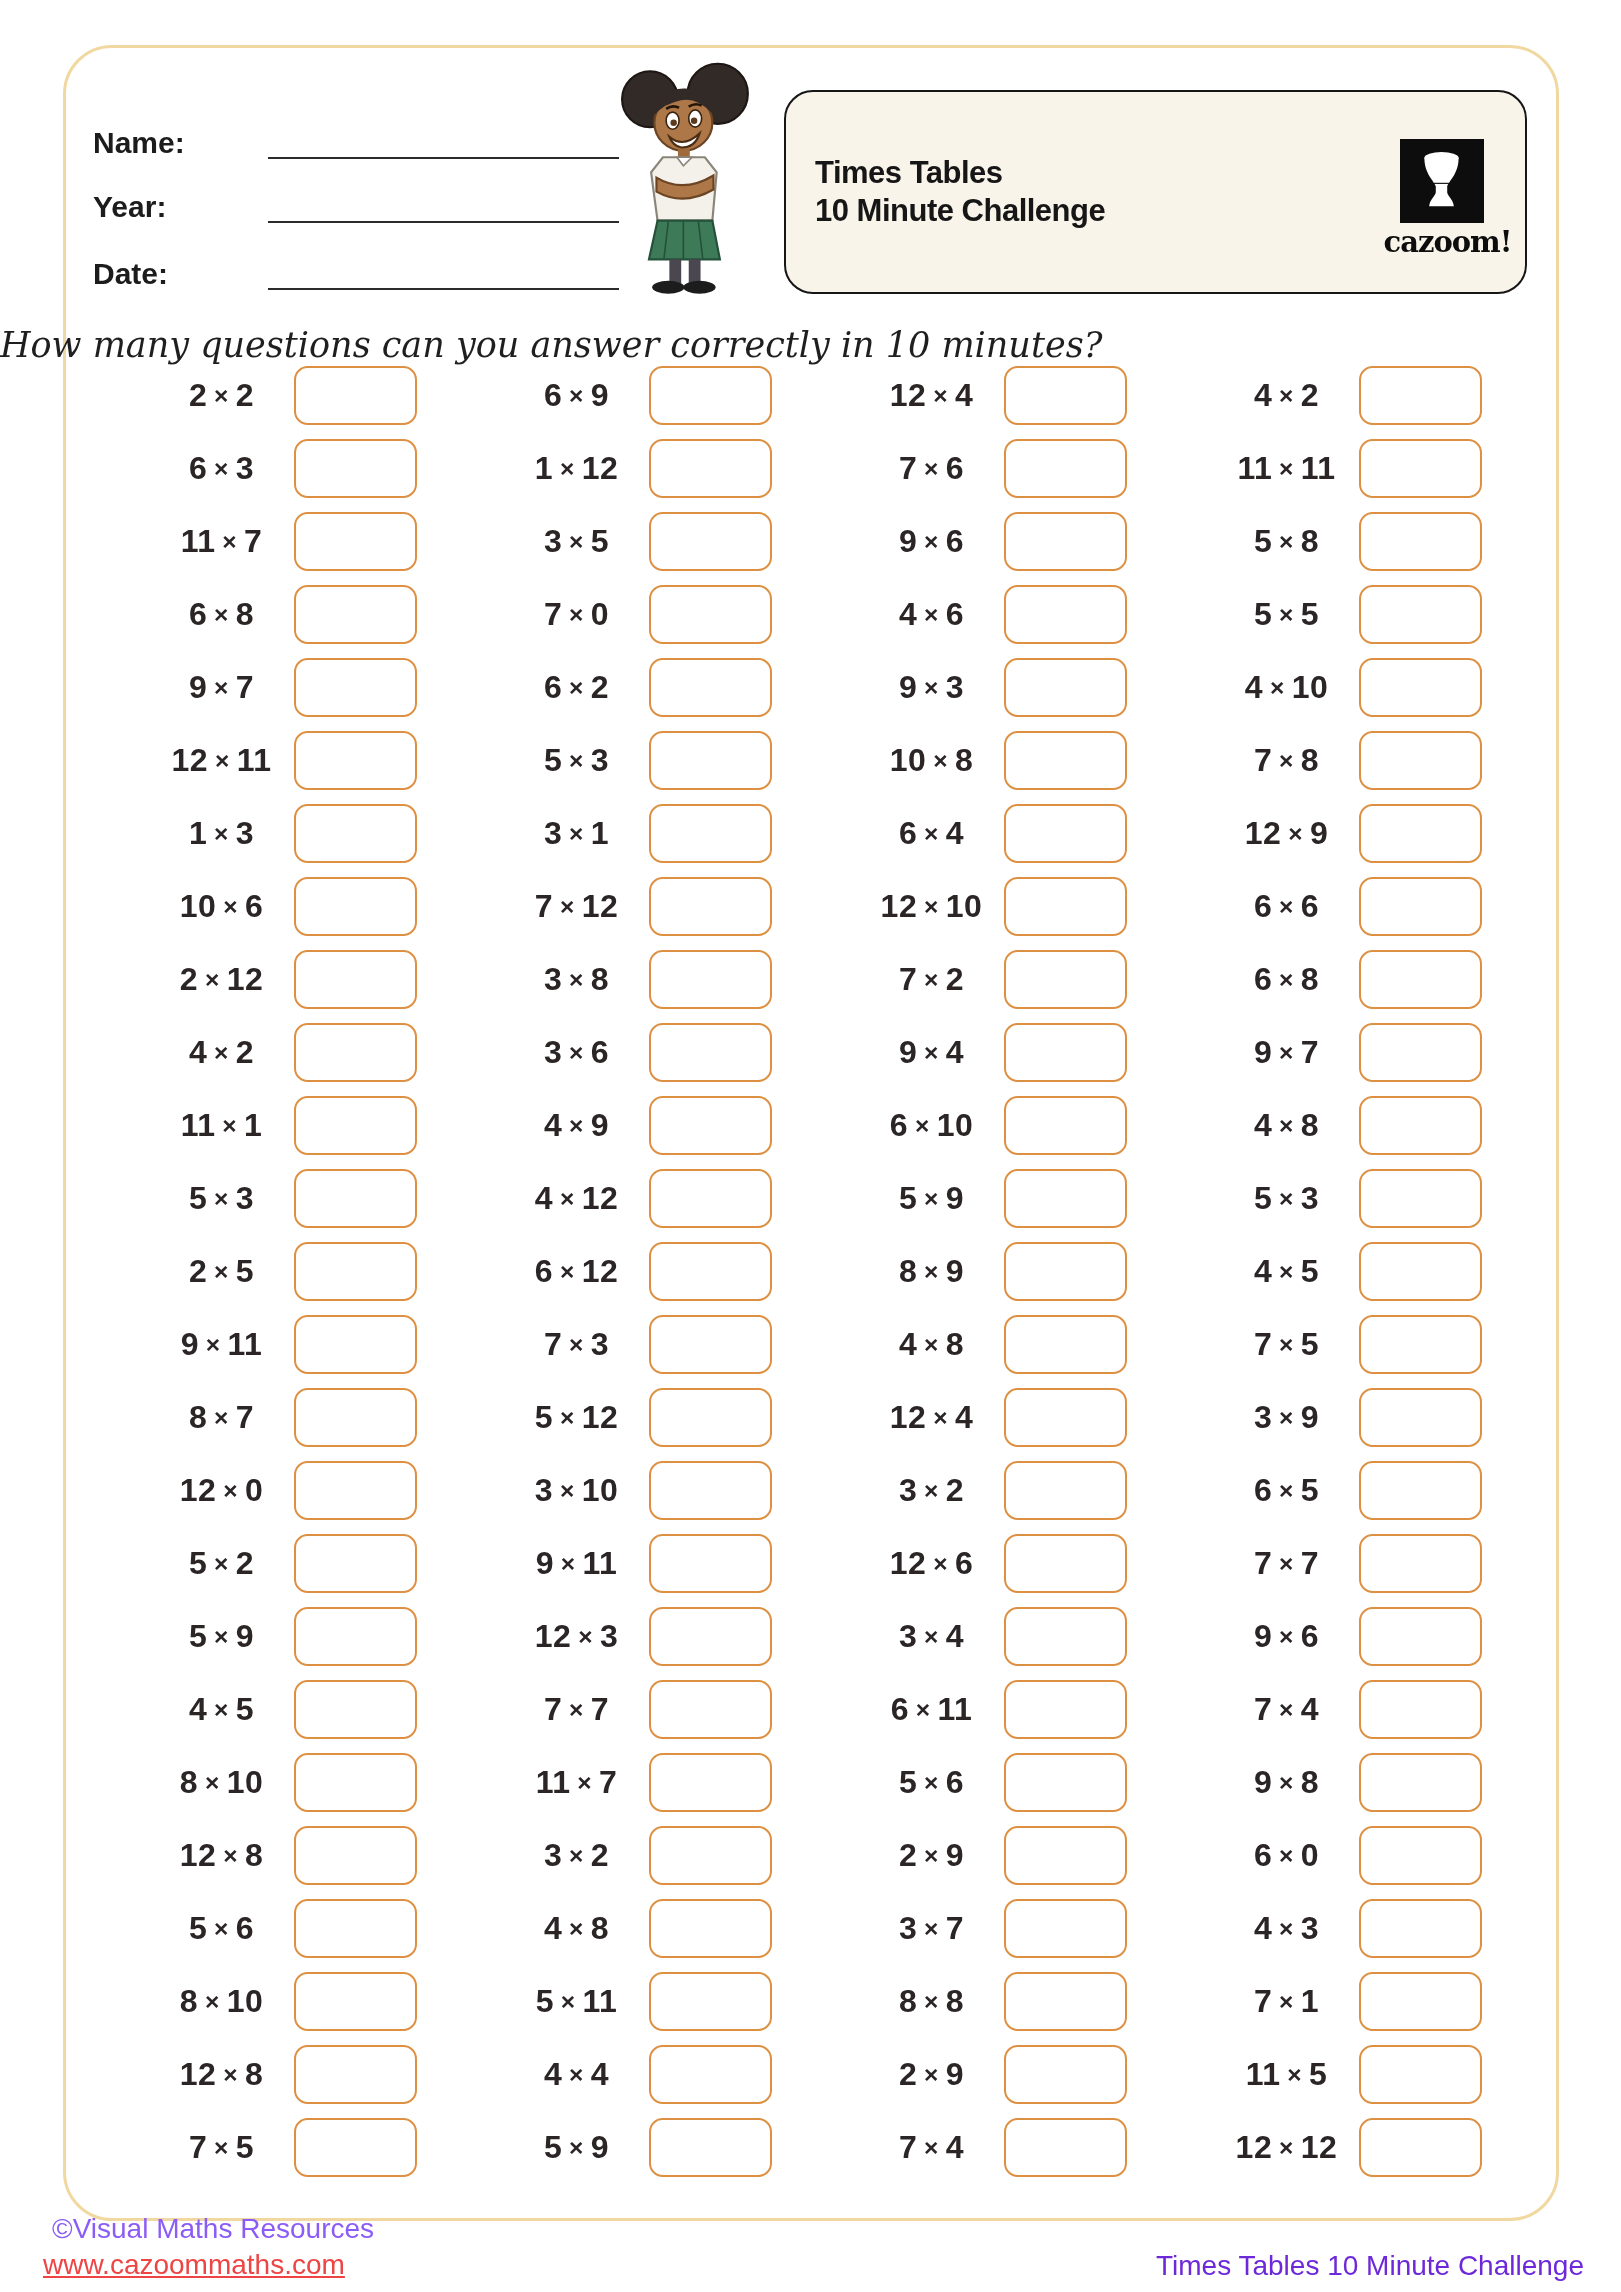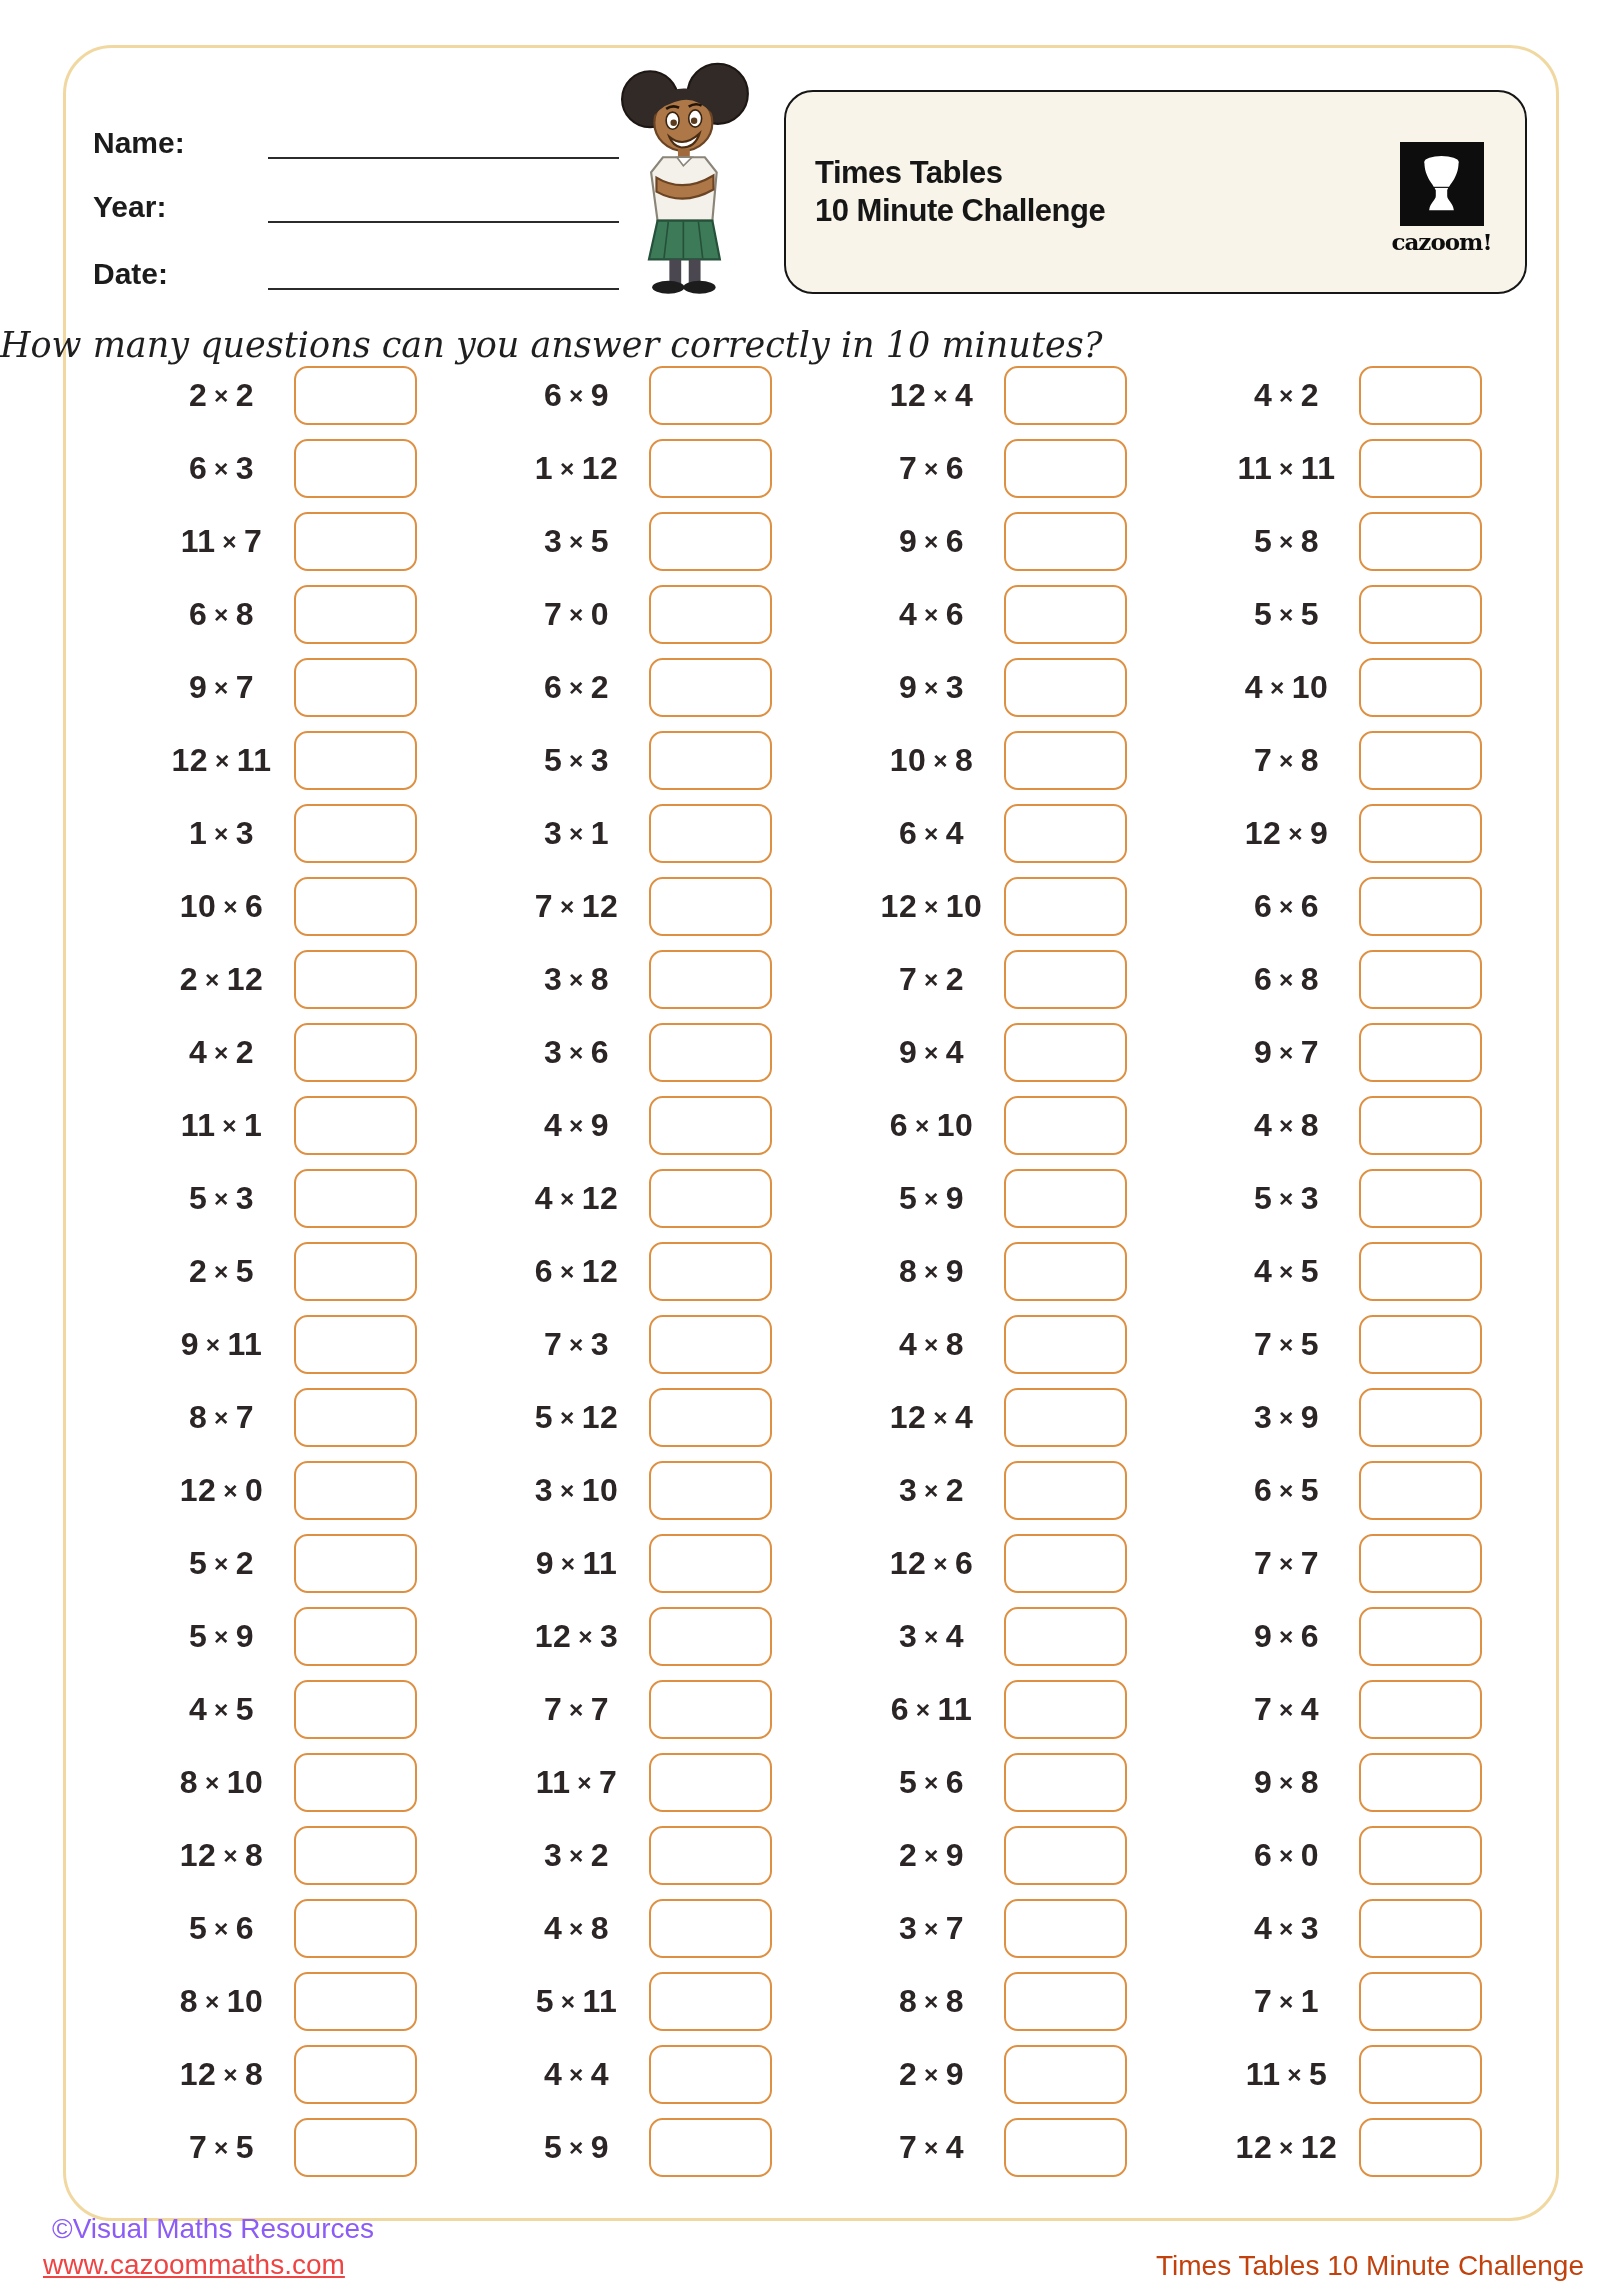--- a/index.html
+++ b/index.html
@@ -52,21 +52,21 @@
     font-size:31px;font-weight:700;color:#161616;
     line-height:1.22;letter-spacing:-0.5px;
   }
   .logo{width:116px;text-align:center;margin-top:13.7px;}
   .logo-mark{
     width:84px;height:84px;background:#0d0d0d;
     margin:0 auto;display:flex;align-items:center;justify-content:center;
   }
   .logo-text{
     font-family:"DejaVu Serif",serif;
-    font-weight:700;font-size:23px;color:#0d0d0d;
+    font-weight:700;font-size:29px;color:#0d0d0d;
     margin-top:2px;letter-spacing:-1px;
   }
   
   .instruction{
     position:absolute;left:0;top:325px;width:1621px;
     font-family:"DejaVu Serif",serif;
     font-style:italic;font-size:35px;color:#1f1f1f;
   }
   
   .grid{
@@ -96,21 +96,21 @@
     position:absolute;left:52px;top:2213px;
     font-size:28px;color:#8b5cf6;
   }
   .footer-link{
     position:absolute;left:43px;top:2249px;
     font-size:28px;color:#ef4444;text-decoration:underline;
     cursor:pointer;
   }
   .footer-title{
     position:absolute;right:37px;top:2250px;
-    font-size:28px;color:#c2410c;
+    font-size:28px;color:#6d28d9;
   }
 </style>
 </head>
 <body>
 
 <div class="page">
 
   <div class="outer-border"></div>
 
   <div class="field-row" style="top:110px">

